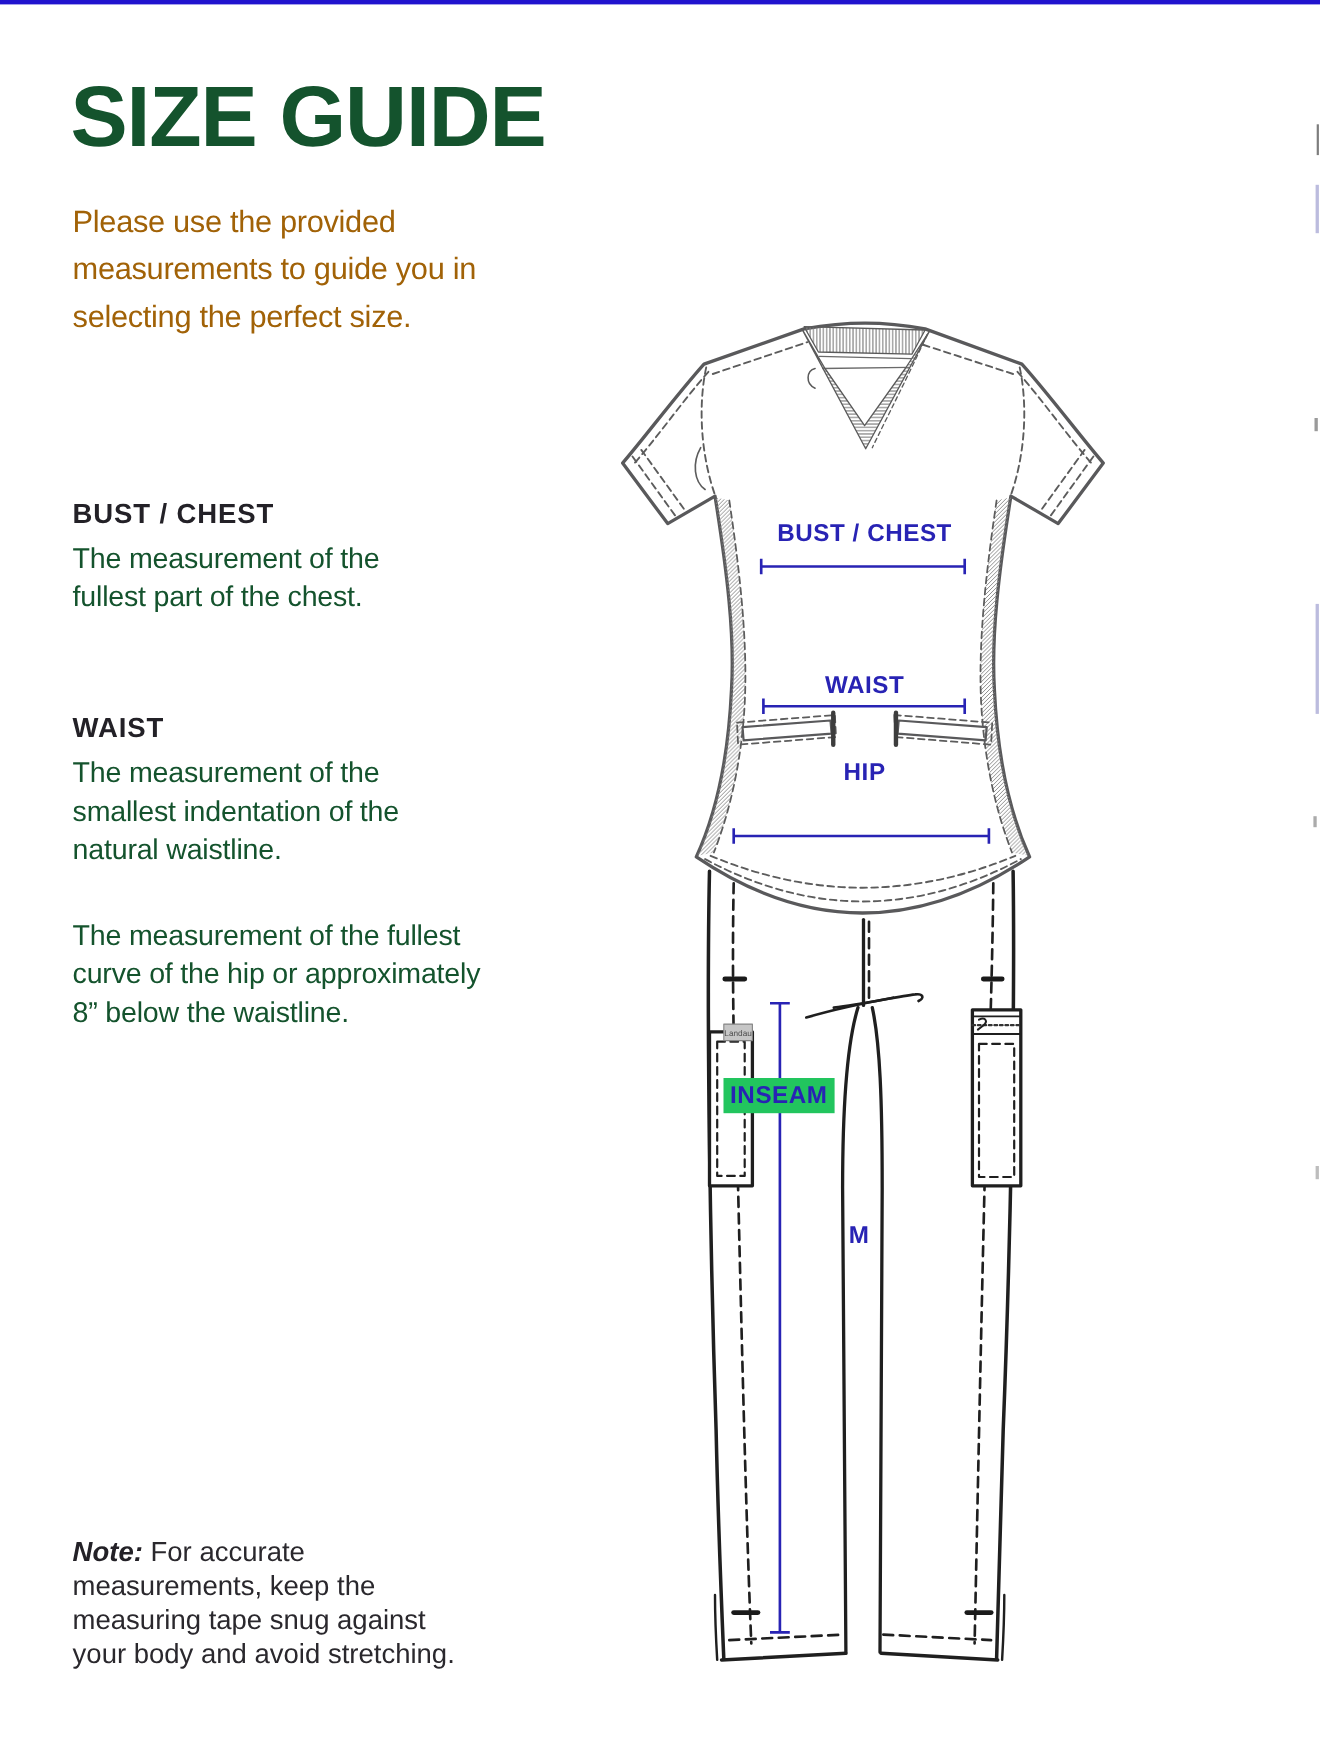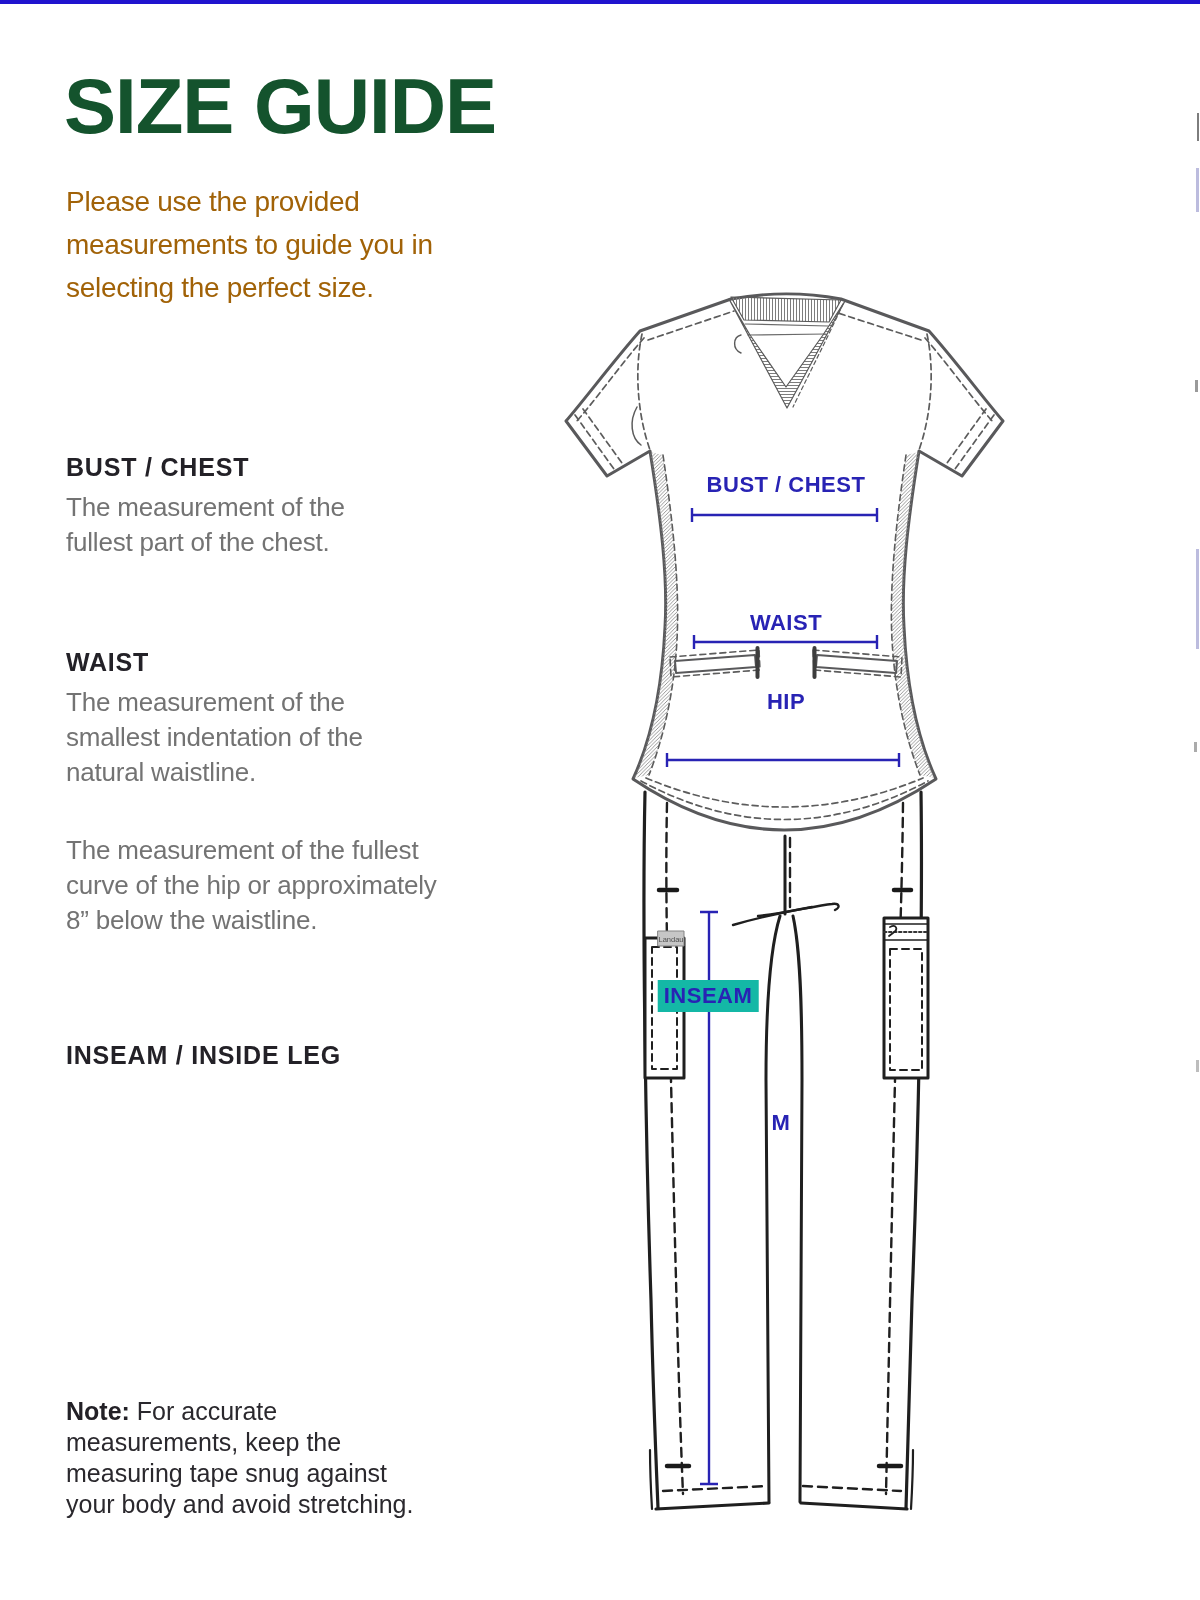--- a/index.html
+++ b/index.html
@@ -16,40 +16,40 @@
     position:absolute;left:66px;top:180px;margin:0;width:480px;
     font-size:28px;line-height:43px;letter-spacing:-0.3px;color:#a16207;white-space:pre-line;
   }
   .section{position:absolute;left:66px;width:470px;}
   .section h2{
     margin:0 0 8px 0;font-size:25px;font-weight:700;letter-spacing:0.8px;
     line-height:30px;color:#232127;
   }
   .section p{
     margin:0;font-size:26px;line-height:35px;letter-spacing:-0.2px;
-    color:#737373;white-space:pre-line;
+    color:#14532d;white-space:pre-line;
   }
   .sec-bust{top:452px;}
   .sec-waist{top:647px;}
   .sec-hips{top:833px;}
   .sec-inseam{top:1040px;}
   .note{
     position:absolute;left:66px;top:1396px;margin:0;width:440px;
     font-size:25px;line-height:31px;color:#2a282d;white-space:pre-line;
   }
-  .note strong{font-weight:700;color:#232127;}
+  .note strong{font-weight:700;color:#232127;font-style:italic;}
   .diagram-svg{position:absolute;left:0;top:0;width:1200px;height:1600px;}
   .anno{
     position:absolute;transform:translateX(-50%);
     font-size:22px;font-weight:700;letter-spacing:0.5px;color:#2823b4;white-space:nowrap;
   }
   .anno-bust{left:786px;top:472px;}
   .anno-waist{left:786px;top:610px;}
   .anno-hip{left:786px;top:689px;}
-  .anno-inseam{left:708px;top:980px;background:#14b8a6;padding:3px 6px;}
+  .anno-inseam{left:708px;top:980px;background:#22c55e;padding:3px 6px;}
   .anno-size{left:781px;top:1110px;}
   .edge-artifact{position:absolute;}
   .ea1{left:1197px;top:113px;width:2px;height:28px;background:#7d7d7d;}
   .ea2{left:1196px;top:168px;width:3px;height:44px;background:#bcbcde;}
   .ea3{left:1195px;top:380px;width:3px;height:12px;background:#9a9a9a;}
   .ea4{left:1196px;top:549px;width:3px;height:100px;background:#bcbcde;}
   .ea5{left:1194px;top:742px;width:3px;height:10px;background:#ababab;}
   .ea6{left:1196px;top:1060px;width:3px;height:12px;background:#bdbdbd;}
 </style>
 </head>
@@ -76,21 +76,20 @@
 natural waistline.</p>
 </div>
 
 <div class="section sec-hips">
   <p>The measurement of the fullest
 curve of the hip or approximately
 8” below the waistline.</p>
 </div>
 
 <div class="section sec-inseam">
-  <h2>INSEAM / INSIDE LEG</h2>
 </div>
 
 <p class="note"><strong>Note:</strong><span> For accurate
 measurements, keep the
 measuring tape snug against
 your body and avoid stretching.</span></p>
 
 <svg class="diagram-svg" viewBox="0 0 1200 1600" xmlns="http://www.w3.org/2000/svg">
   <defs>
     <pattern id="ribV" width="3" height="6" patternUnits="userSpaceOnUse">

